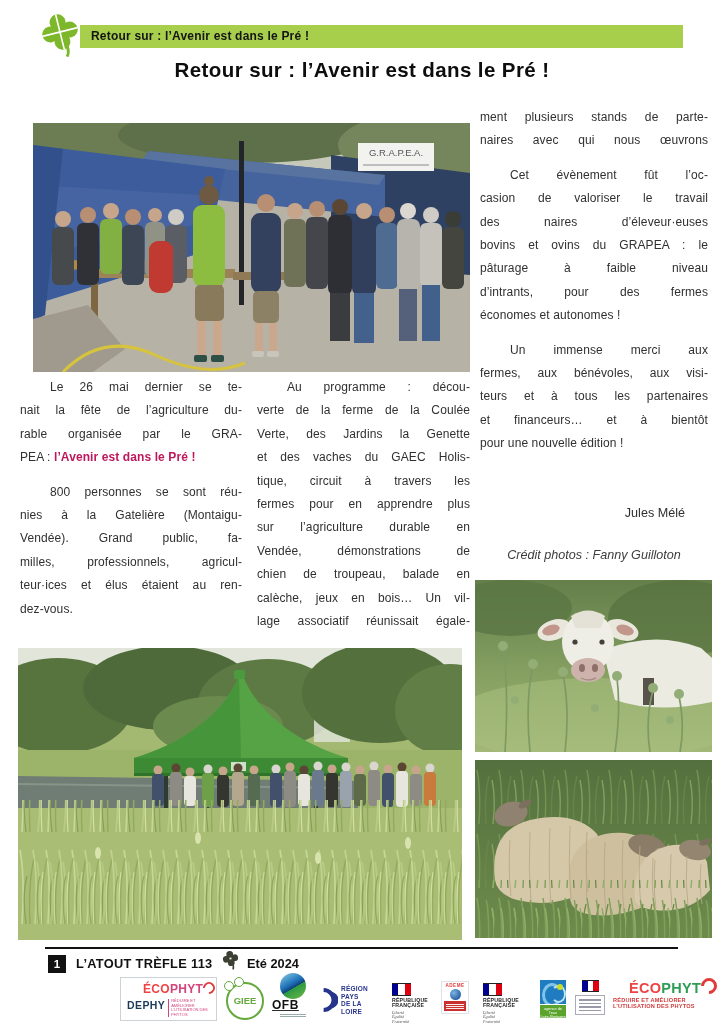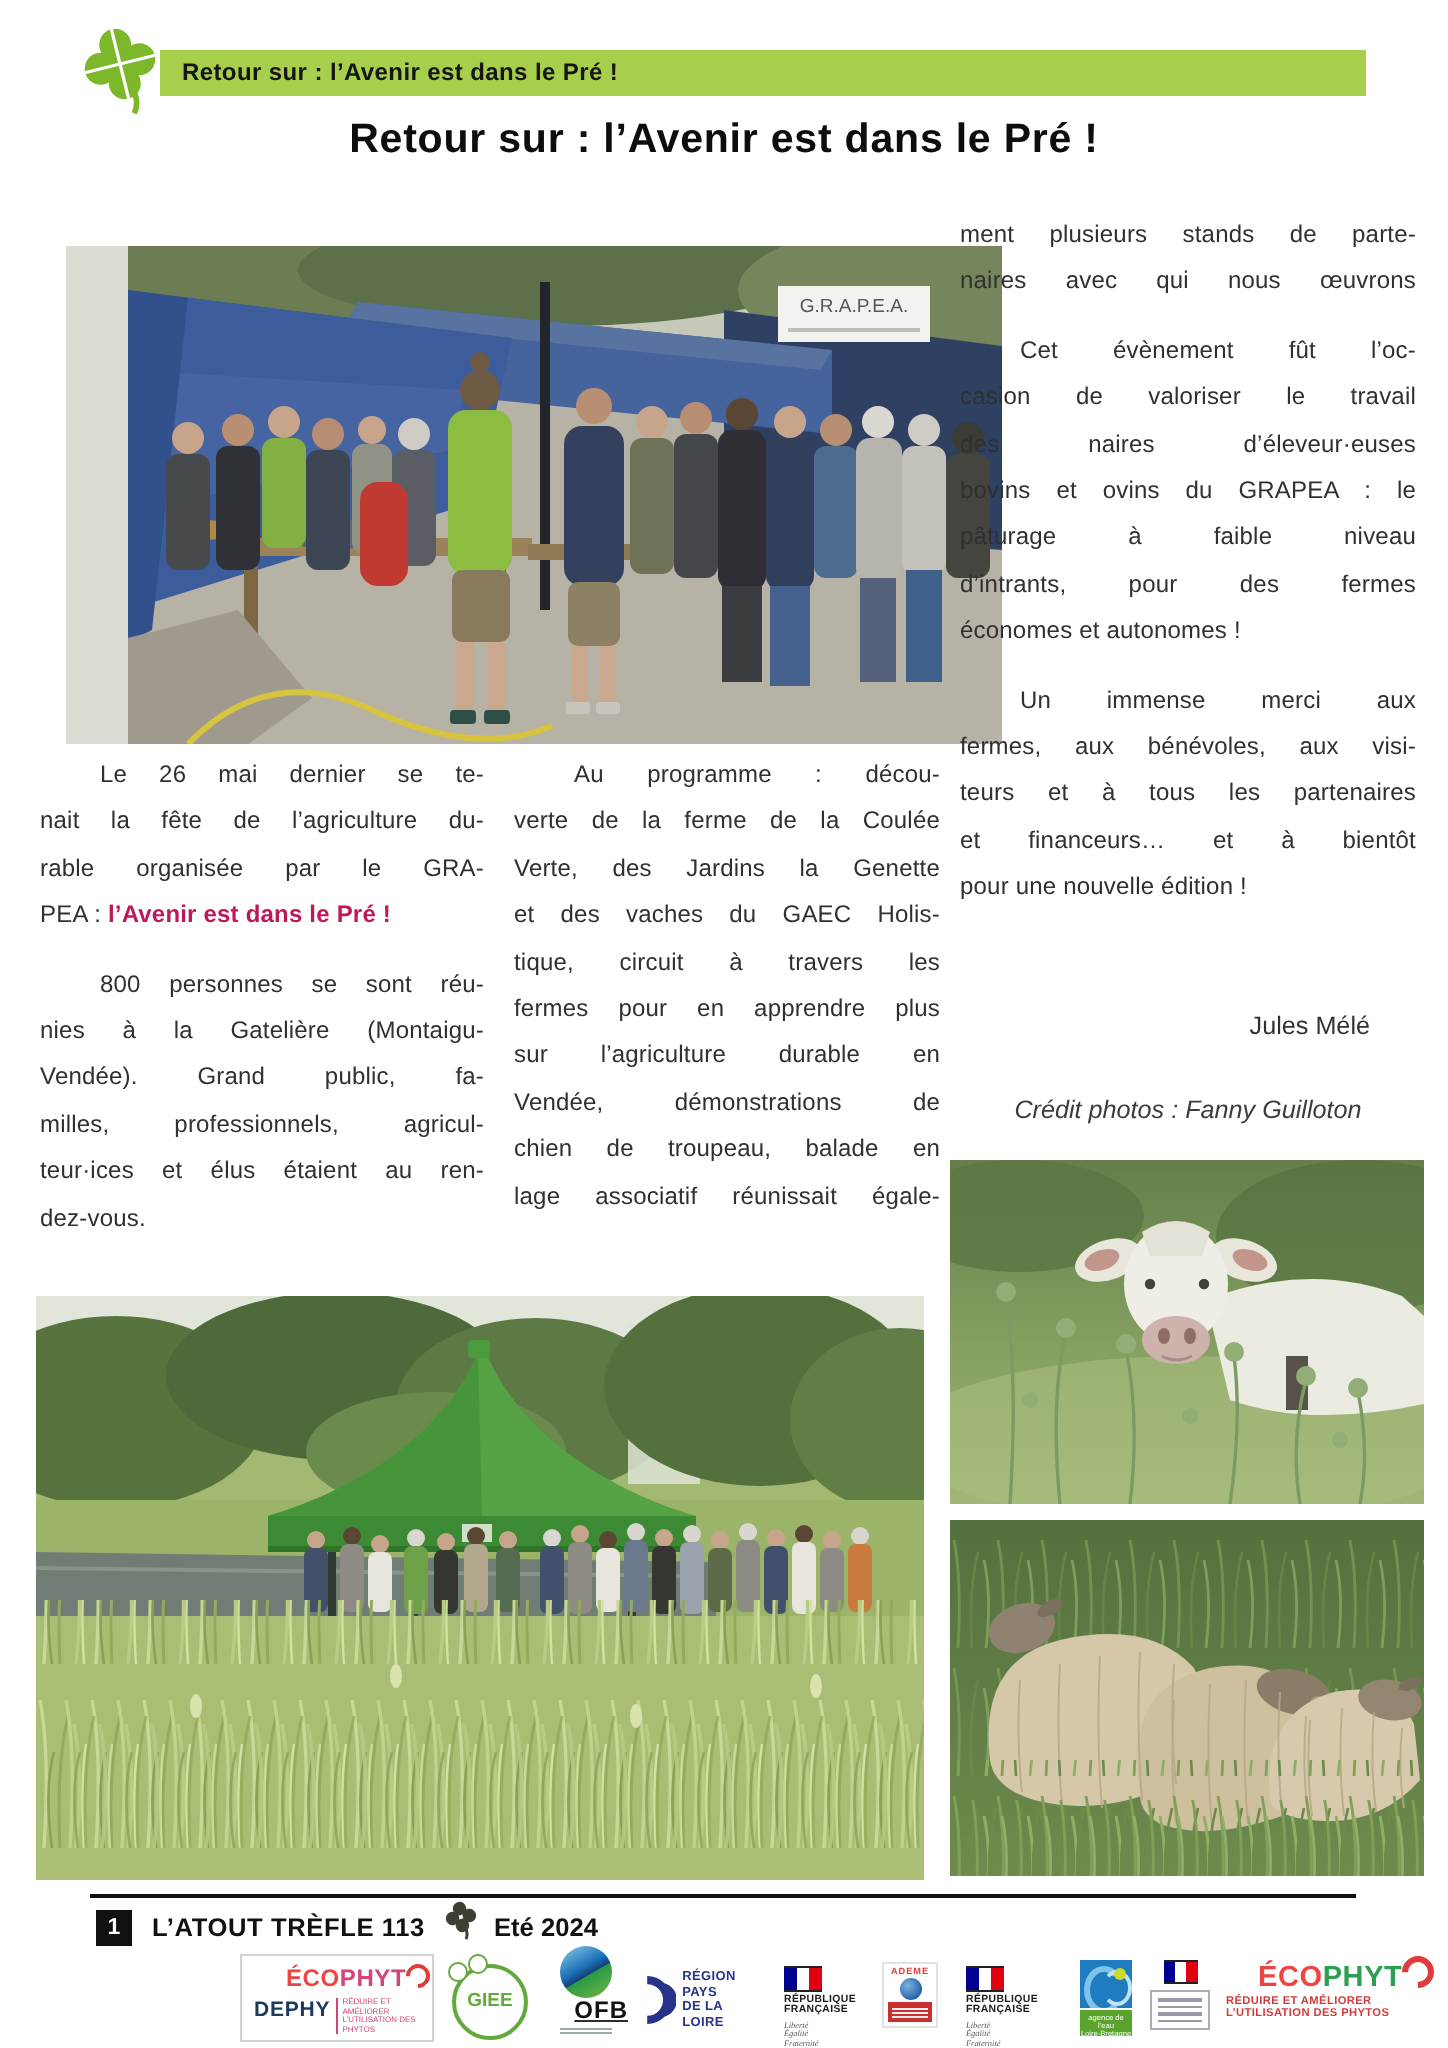--- a/index.html
+++ b/index.html
@@ -25,21 +25,21 @@
   .line.endline{text-align-last:left;}
   .line b{color:#be185d;}
   .byline{position:absolute;left:470px;top:506px;width:215px;text-align:right;
           font-size:12.6px;color:#303030;}
   .credit{position:absolute;left:480px;top:548px;width:228px;text-align:center;
           font-style:italic;font-size:12.6px;color:#3c3c3c;}
 
   
   .photo{position:absolute;overflow:hidden;background:#dcdcd4;}
   .photo svg{display:block;width:100%;height:100%;}
-  #photo-crowd{left:33px;top:123px;width:437px;height:249px;padding-left:31px;}
+  #photo-crowd{left:33px;top:123px;width:437px;height:249px;}
   #photo-meadow{left:18px;top:648px;width:444px;height:292px;}
   #photo-cow{left:475px;top:580px;width:237px;height:172px;}
   #photo-sheep{left:475px;top:760px;width:237px;height:178px;}
 
   
   .footer-line{position:absolute;left:45px;top:947px;width:633px;height:2px;background:#111;}
   .page-box{position:absolute;left:48px;top:955px;width:18px;height:18px;background:#111;
             color:#fff;font-size:11.5px;font-weight:bold;text-align:center;line-height:18px;}
   .issue{position:absolute;left:76px;top:955px;font-size:12.8px;font-weight:bold;color:#111;
          letter-spacing:.3px;line-height:18px;}
@@ -57,21 +57,21 @@
   .dephy-row{display:flex;gap:3px;margin-top:3px;}
   .dephy-word{font-weight:bold;font-size:10.5px;color:#1b3a5c;letter-spacing:.4px;}
   .dephy-tag{font-size:4px;color:#d4447c;width:44px;line-height:4.5px;border-left:1px solid #d4447c;padding-left:2px;}
   
   #logo-giee{left:224px;top:979px;width:42px;height:40px;}
   .giee-ring{width:34px;height:34px;border:2.5px solid #64a93c;border-radius:50%;margin:3px auto 0;
              text-align:center;line-height:34px;font-weight:bold;font-size:9.5px;color:#64a93c;position:relative;}
   .giee-leaf{position:absolute;width:8px;height:8px;border:1.6px solid #64a93c;border-radius:50%;background:#fff;}
   .giee-leaf.l1{left:-4px;top:-3px;} .giee-leaf.l2{left:6px;top:-7px;}
   
-  #logo-ofb{left:272px;top:973px;width:42px;height:47px;text-align:right;text-decoration:underline;}
+  #logo-ofb{left:272px;top:973px;width:42px;height:47px;text-align:left;text-decoration:underline;}
   .ofb-globe{width:26px;height:26px;border-radius:50%;margin:0 auto;
              background:linear-gradient(150deg,#8fd0ea 0%,#1d71b8 42%,#123f77 55%,#2a9a44 56%,#74b843 100%);}
   .ofb-word{font-weight:bold;font-size:12px;color:#111;line-height:13px;letter-spacing:.5px;}
   .ofb-bars{width:26px;height:4px;margin:1px auto 0;background:repeating-linear-gradient(0deg,#9aa 0 1px,#fff 1px 2px);}
   
   #logo-region{left:320px;top:985px;width:60px;height:30px;display:flex;align-items:center;gap:3px;}
   .region-txt{font-size:6.5px;font-weight:bold;color:#26348b;line-height:7.5px;letter-spacing:.2px;}
   
   .logo-rf{width:46px;height:36px;}
   #logo-rf1{left:392px;top:983px;} #logo-rf2{left:483px;top:983px;}
@@ -235,20 +235,21 @@
       <div class="para indent">
         <div class="line"><span>Au programme : décou-</span></div>
         <div class="line"><span>verte de la ferme de la Coulée</span></div>
         <div class="line"><span>Verte, des Jardins la Genette</span></div>
         <div class="line"><span>et des vaches du GAEC Holis-</span></div>
         <div class="line"><span>tique, circuit à travers les</span></div>
         <div class="line"><span>fermes pour en apprendre plus</span></div>
         <div class="line"><span>sur l’agriculture durable en</span></div>
         <div class="line"><span>Vendée, démonstrations de</span></div>
         <div class="line"><span>chien de troupeau, balade en</span></div>
+        <div class="line"><span>calèche, jeux en bois… Un vil-</span></div>
         <div class="line"><span>lage associatif réunissait égale-</span></div>
       </div>
     </div>
   <div class="col" id="col3">
       <div class="para">
         <div class="line"><span>ment plusieurs stands de parte-</span></div>
         <div class="line"><span>naires avec qui nous œuvrons</span></div>
       </div>
       <div class="para indent">
         <div class="line"><span>Cet évènement fût l’oc-</span></div>

